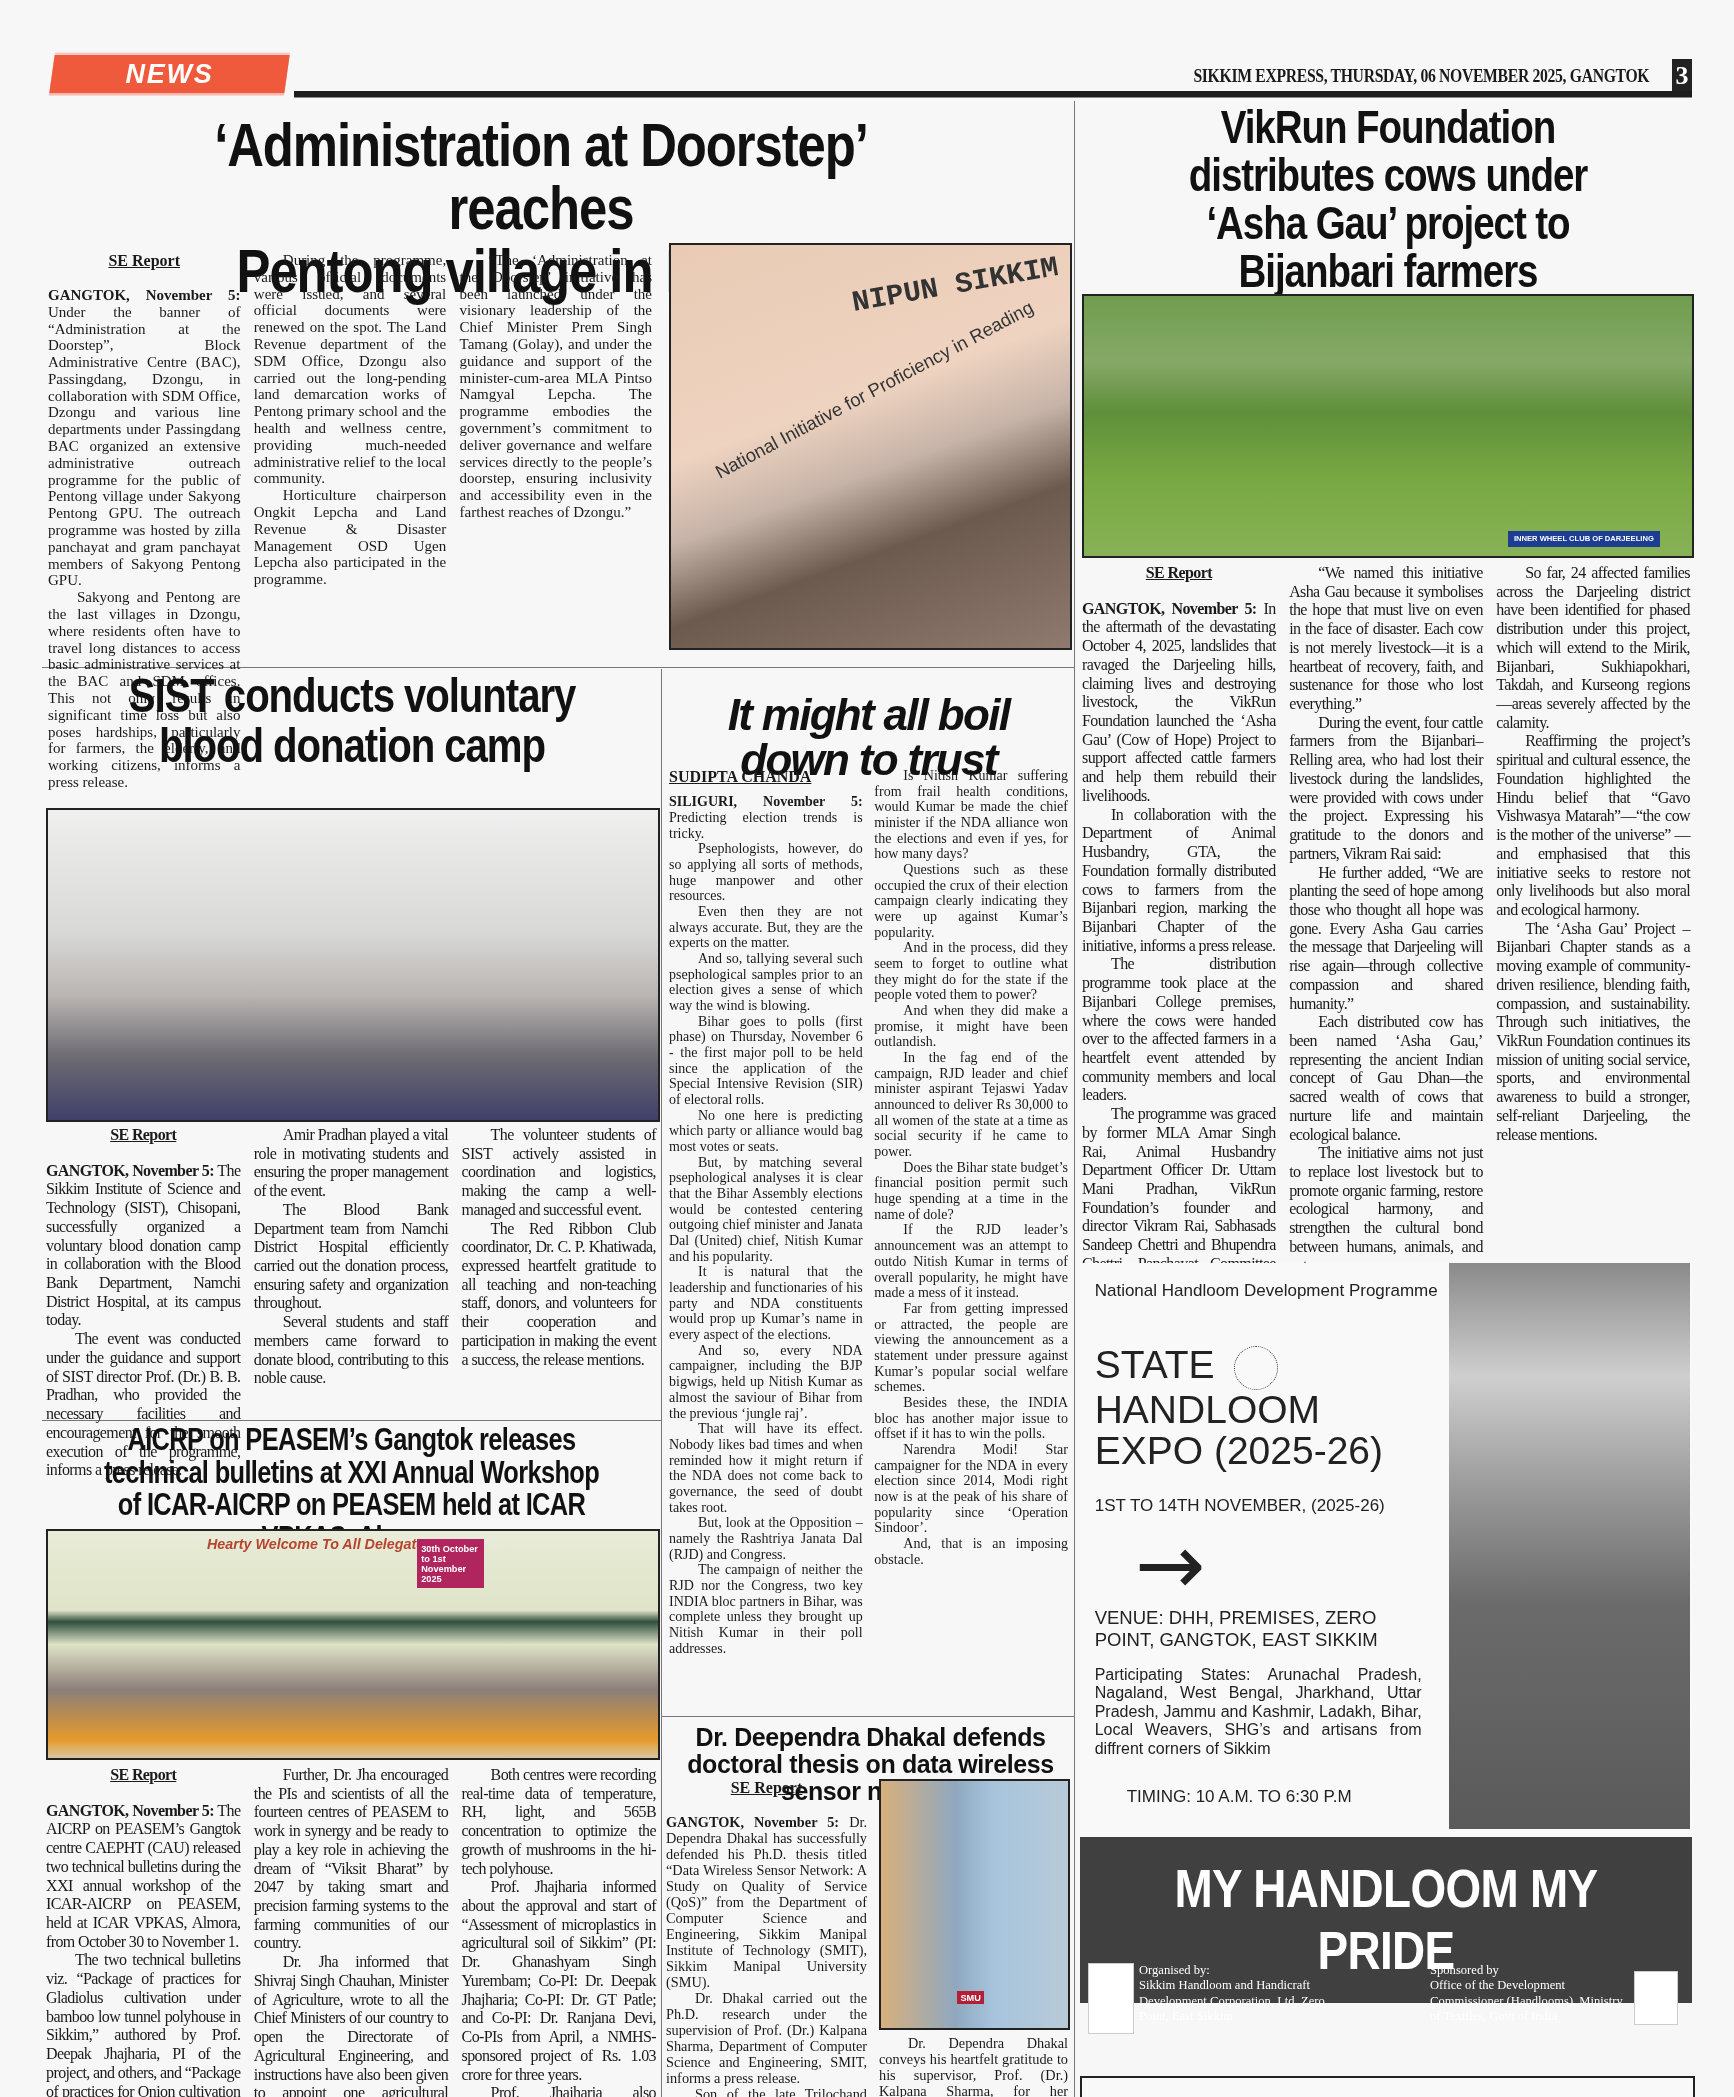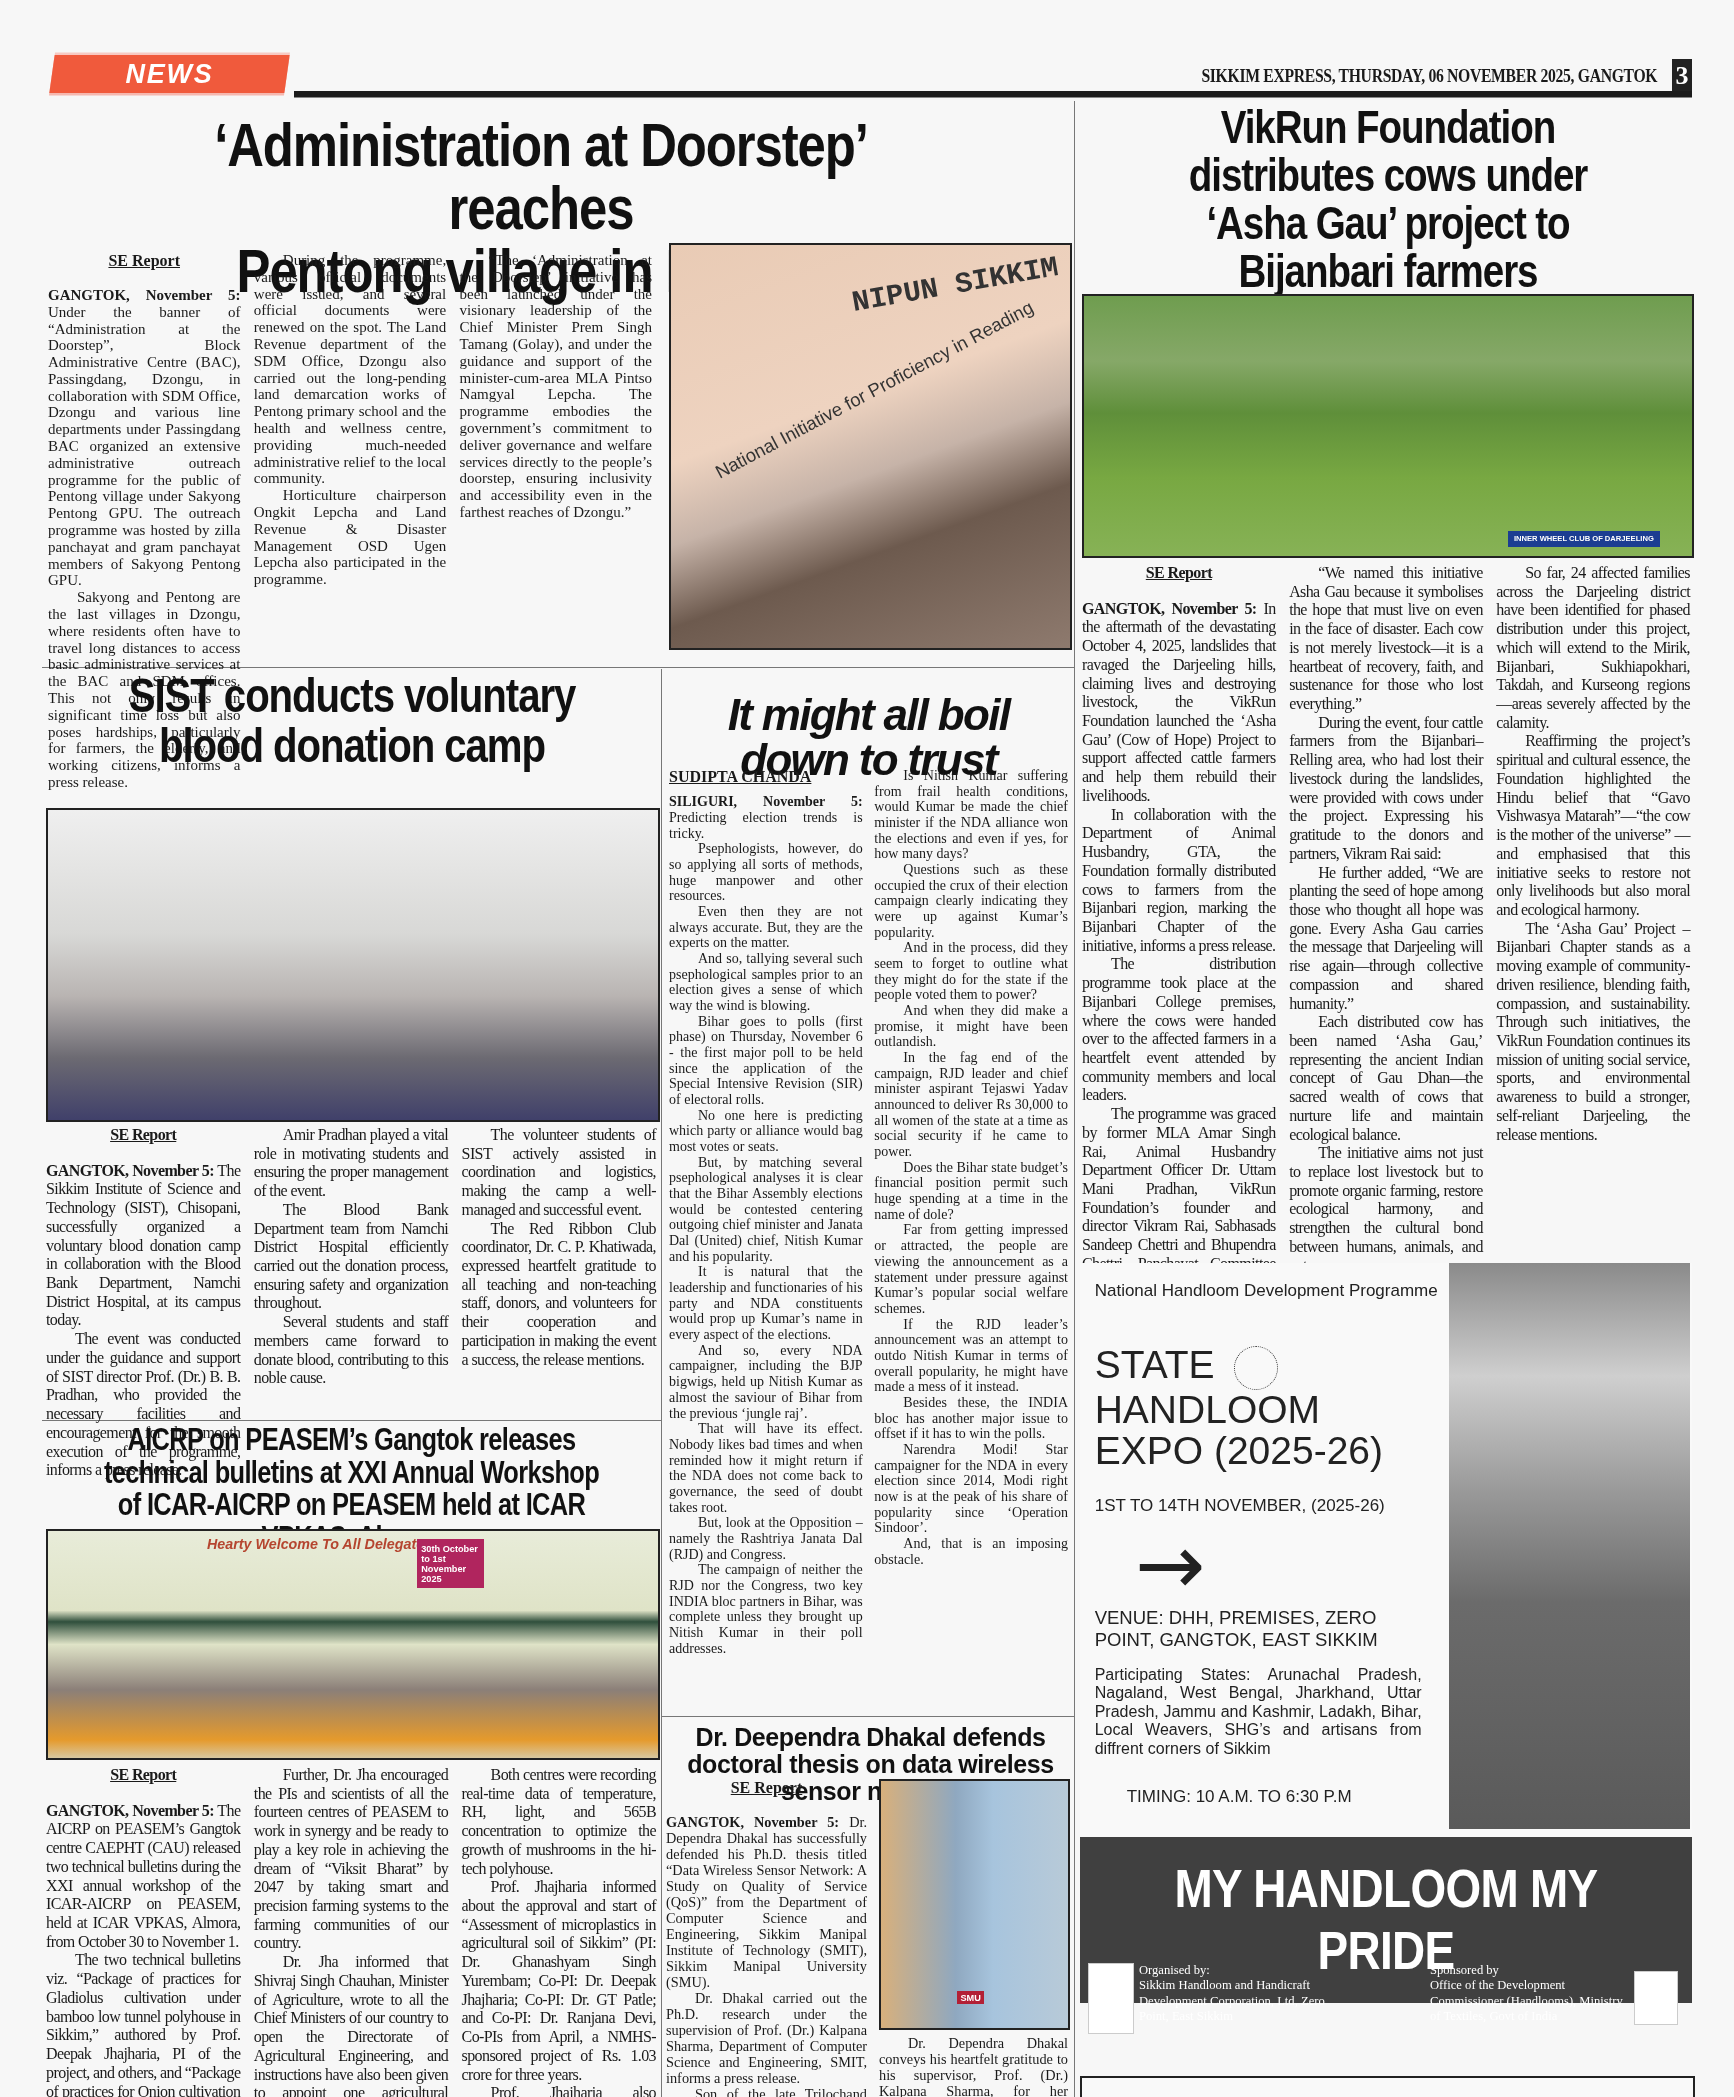--- a/index.html
+++ b/index.html
@@ -1,21 +1,21 @@
 <!DOCTYPE html>
 <html style="font-size:6.7px"><head>
 <meta charset="utf-8">
 <style>
   html,body{margin:0;padding:0;background:#f7f7f7;}
   body{width:1734px;height:2626px;position:relative;overflow:hidden;font-family:"Liberation Serif","DejaVu Serif",serif;color:#1a1a1a;}
   .abs{position:absolute;}
   
   .news-tag{left:52px;top:55px;width:235px;height:38px;background:#f05a3c;transform:skewX(-8deg);box-shadow:0 2.5px 0 #f5b8b0, 0 -2.5px 0 #f8c9c2;}
   .news-tag span{display:block;text-align:center;color:#fff;font-family:"Liberation Sans",sans-serif;font-weight:bold;font-style:italic;font-size:27px;line-height:38px;letter-spacing:1.7px;transform:skewX(8deg);}
-  .masthead{right:42px;top:59px;height:34px;display:flex;align-items:center;gap:15px;}
+  .masthead{right:42px;top:59px;height:34px;display:flex;align-items:center;gap:23px;}
   .masthead .dl{font-family:"Liberation Serif",serif;font-weight:bold;font-size:18.5px;letter-spacing:-0.4px;transform:scaleX(.85);transform-origin:right center;white-space:nowrap;}
   .masthead .pg{background:#222;color:#fff;font-weight:bold;font-size:26px;width:20px;height:34px;text-align:center;line-height:34px;}
   .rule-top{left:294px;right:42px;top:91px;height:5.9px;background:#1c1c1c;border-bottom:1.7px solid #888;}
   .vline{width:1.3px;background:#777;}
   .hline{height:1.3px;background:#777;}
   
   h1,h2,h3{margin:0;}
   .hl{font-family:"Liberation Sans",sans-serif;font-weight:bold;text-align:center;color:#111;letter-spacing:-1.3px;line-height:1.02;transform-origin:center top;}
   .hl-cond{transform:scaleX(.82);}
   .hl-italic{font-style:italic;margin-top:24px;}
@@ -159,22 +159,22 @@
       <p>But, look at the Opposition – namely the Rashtriya Janata Dal (RJD) and Congress.</p>
       <p>The campaign of neither the RJD nor the Congress, two key INDIA bloc partners in Bihar, was complete unless they brought up Nitish Kumar in their poll addresses.</p>
     </div>
     <div class="col" style="font-size:14px;">
       <p>Is Nitish Kumar suffering from frail health conditions, would Kumar be made the chief minister if the NDA alliance won the elections and even if yes, for how many days?</p>
       <p>Questions such as these occupied the crux of their election campaign clearly indicating they were up against Kumar’s popularity.</p>
       <p>And in the process, did they seem to forget to outline what they might do for the state if the people voted them to power?</p>
       <p>And when they did make a promise, it might have been outlandish.</p>
       <p>In the fag end of the campaign, RJD leader and chief minister aspirant Tejaswi Yadav announced to deliver Rs 30,000 to all women of the state at a time as social security if he came to power.</p>
       <p>Does the Bihar state budget’s financial position permit such huge spending at a time in the name of dole?</p>
+      <p>If the RJD leader’s announcement was an attempt to outdo Nitish Kumar in terms of overall popularity, he might have made a mess of it instead.</p>
       <p>Far from getting impressed or attracted, the people are viewing the announcement as a statement under pressure against Kumar’s popular social welfare schemes.</p>
-      <p>If the RJD leader’s announcement was an attempt to outdo Nitish Kumar in terms of overall popularity, he might have made a mess of it instead.</p>
       <p>Besides these, the INDIA bloc has another major issue to offset if it has to win the polls.</p>
       <p>Narendra Modi! Star campaigner for the NDA in every election since 2014, Modi right now is at the peak of his share of popularity since ‘Operation Sindoor’.</p>
       <p>And, that is an imposing obstacle.</p>
     </div>
   </div>
 </article>
 
 <article>
   <h1 class="abs hl hl-cond" style="left:42px;width:619px;top:1424px;font-size:31px;line-height:1.05;letter-spacing:-0.8px;">AICRP on PEASEM’s Gangtok releases technical bulletins at XXI Annual Workshop of ICAR-AICRP on PEASEM held at ICAR VPKAS, Almora</h1>
   <div class="abs photo ph-aicrp" style="left:46px;top:1529px;width:610px;height:227px;">

